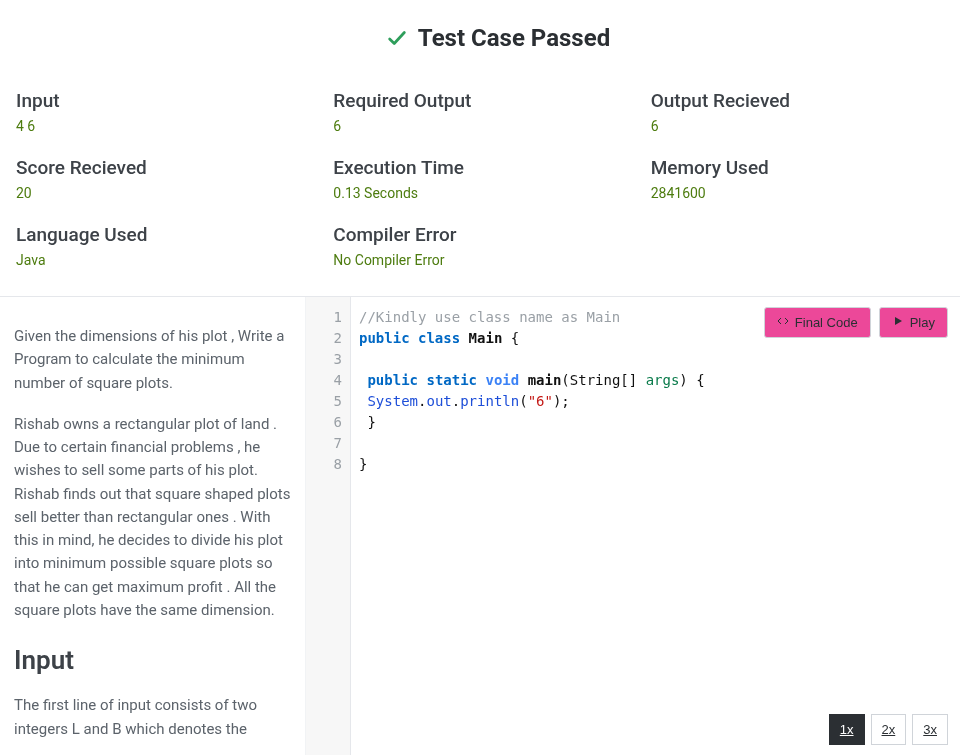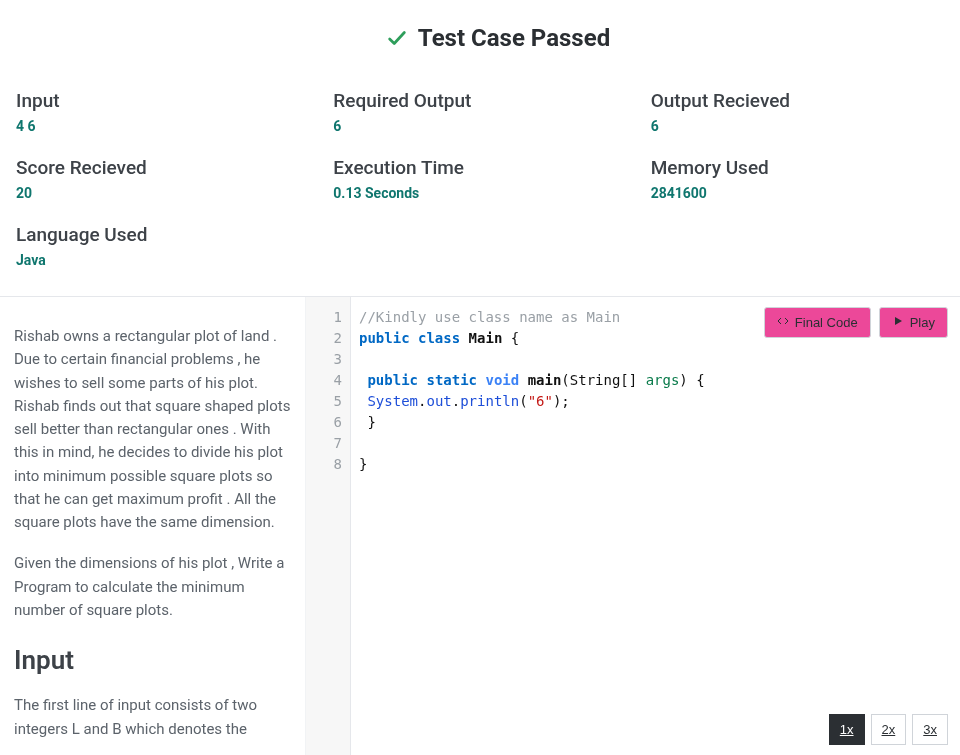--- a/index.html
+++ b/index.html
@@ -14,21 +14,21 @@
   
   .info-grid {
     display: grid;
     grid-template-columns: repeat(3, 1fr);
     column-gap: 24px;
     row-gap: 22px;
     padding: 8px 16px 28px 16px;
     border-bottom: 1px solid #e5e7eb;
   }
   .info-item .label { font-size: 19px; font-weight: 500; color: #3d4248; margin-bottom: 6px; }
-  .info-item .value { font-size: 14px; color: #0f766e; font-weight: 700; }
+  .info-item .value { font-size: 14px; color: #4d7c0f; font-weight: 400; }
   
   
   .lower {
     display: flex;
     height: calc(100% - 295px);
     background: #fff;
   }
   .problem-pane {
     width: 306px;
     flex-shrink: 0;
@@ -155,26 +155,30 @@
       <div class="value">0.13 Seconds</div>
     </div>
     <div class="info-item">
       <div class="label">Memory Used</div>
       <div class="value">2841600</div>
     </div>
     <div class="info-item">
       <div class="label">Language Used</div>
       <div class="value">Java</div>
     </div>
+    <div class="info-item">
+      <div class="label">Compiler Error</div>
+      <div class="value">No Compiler Error</div>
+    </div>
   </div>
 
 <div class="lower">
   <div class="problem-pane">
+      <p>Given the dimensions of his plot , Write a Program to calculate the minimum number of square plots.</p>
       <p>Rishab owns a rectangular plot of land . Due to certain financial problems , he wishes to  sell some parts of his plot. Rishab finds out that square shaped plots sell better than rectangular ones . With this in mind, he decides to divide his plot into minimum possible square plots  so that he can get maximum profit . All the square plots have the same dimension.</p>
-      <p>Given the dimensions of his plot , Write a Program to calculate the minimum number of square plots.</p>
       <h2>Input</h2>
       <p>The first line of input consists of two integers L and B which denotes the</p>
     </div>
   <div class="code-pane">
     <div class="gutter">
         <div>1</div>
         <div>2</div>
         <div>3</div>
         <div>4</div>
         <div>5</div>

